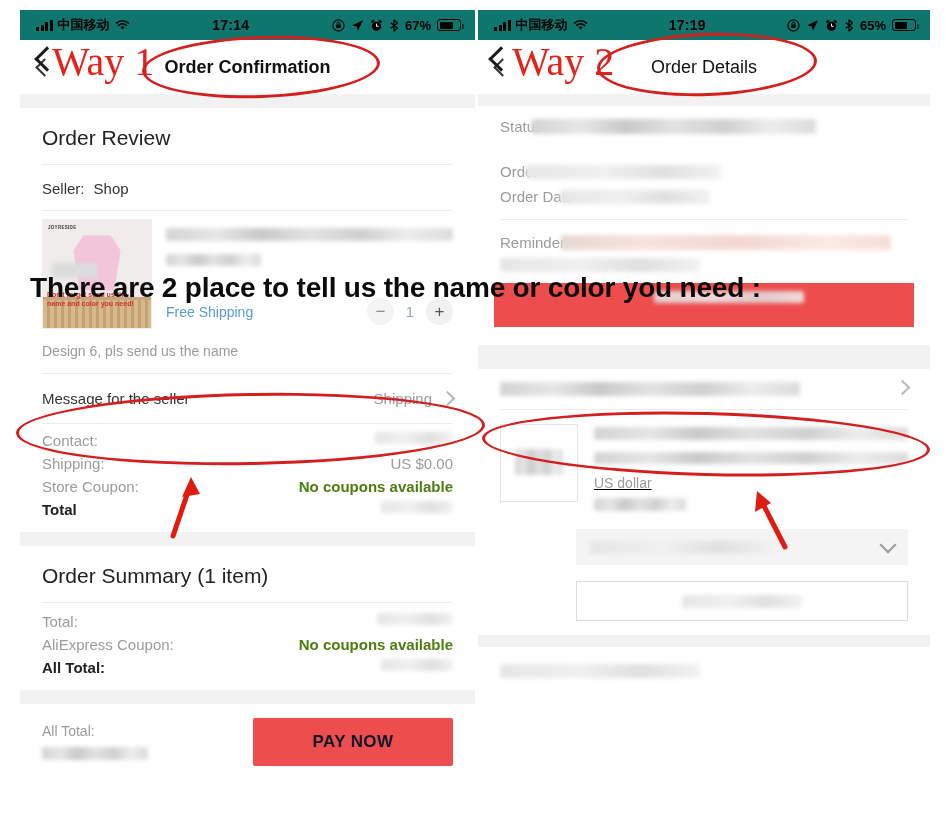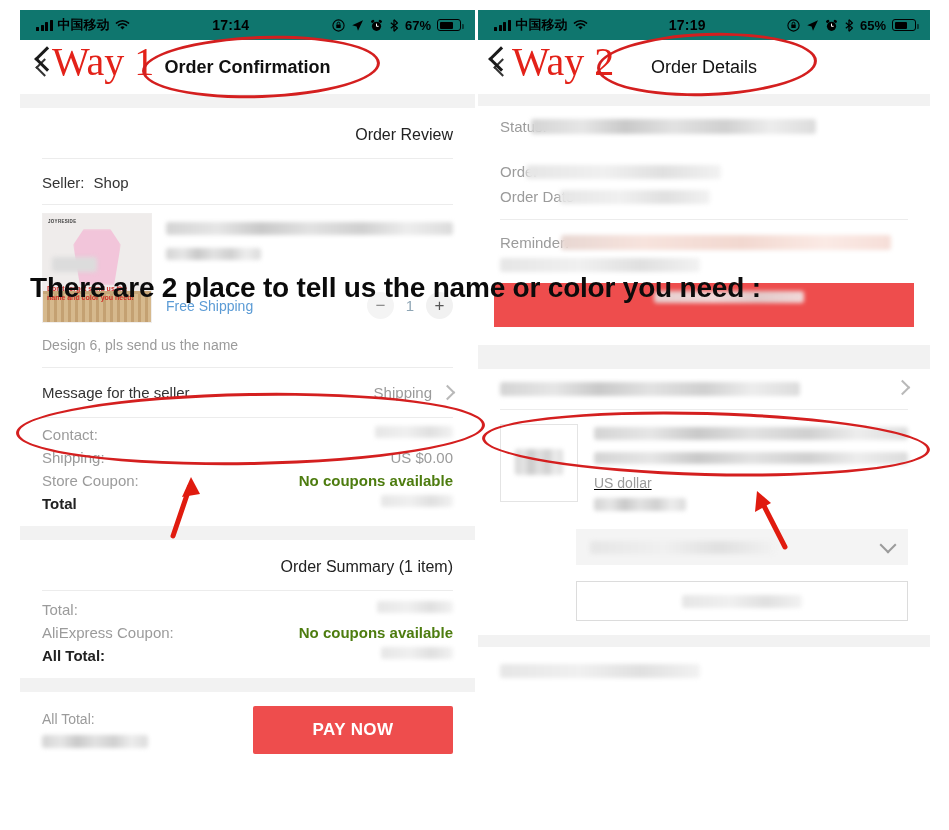--- a/index.html
+++ b/index.html
@@ -62,21 +62,21 @@
   .nav-back::before{
     content:"";position:absolute;left:4px;top:2px;width:11px;height:11px;
     border-left:2px solid #333;border-bottom:2px solid #333;
     transform:rotate(45deg);
   }
 
   
   .gap{background:#f2f2f2;}
   .card{background:#fff;}
   .sect-title{
-    font-size:16px;color:#222;padding:18px 22px 14px 22px;text-align:right;
+    font-size:21px;color:#222;padding:18px 22px 14px 22px;
   }
   .hr{height:1px;background:#ececec;margin:0 22px;}
   .row{
     display:flex;justify-content:space-between;
     padding:13px 22px;font-size:15px;color:#333;
   }
   .row .lbl{color:#333;}
   .muted{color:#9b9b9b;}
   .link{color:#4d7c0f;font-weight:bold;}
   .chev{
@@ -131,21 +131,21 @@
   .stepper .qty{font-size:15px;color:#8fa6b5;min-width:10px;text-align:center;}
   .desc{font-size:14px;color:#9b9b9b;padding:10px 22px 14px 22px;}
 
   
   .paybar{
     display:flex;align-items:center;justify-content:space-between;
     padding:14px 22px;background:#fff;
   }
   .paybar .totals{font-size:14px;color:#9b9b9b;line-height:1.5;}
   .paynow{
-    background:#ee4d4d;color:#ffffff;font-size:17px;font-weight:bold;
+    background:#ee4d4d;color:#0f172a;font-size:17px;font-weight:bold;
     padding:14px 0;width:200px;text-align:center;border:none;border-radius:2px;
     letter-spacing:.4px;cursor:pointer;
   }
 
   
   .kv{display:flex;align-items:center;padding:4px 22px;font-size:15px;color:#9b9b9b;}
   .kv .k{flex:none;}
   .redbanner{
     margin:10px 16px 0 16px;height:44px;background:#ee4d4d;position:relative;overflow:hidden;
   }

